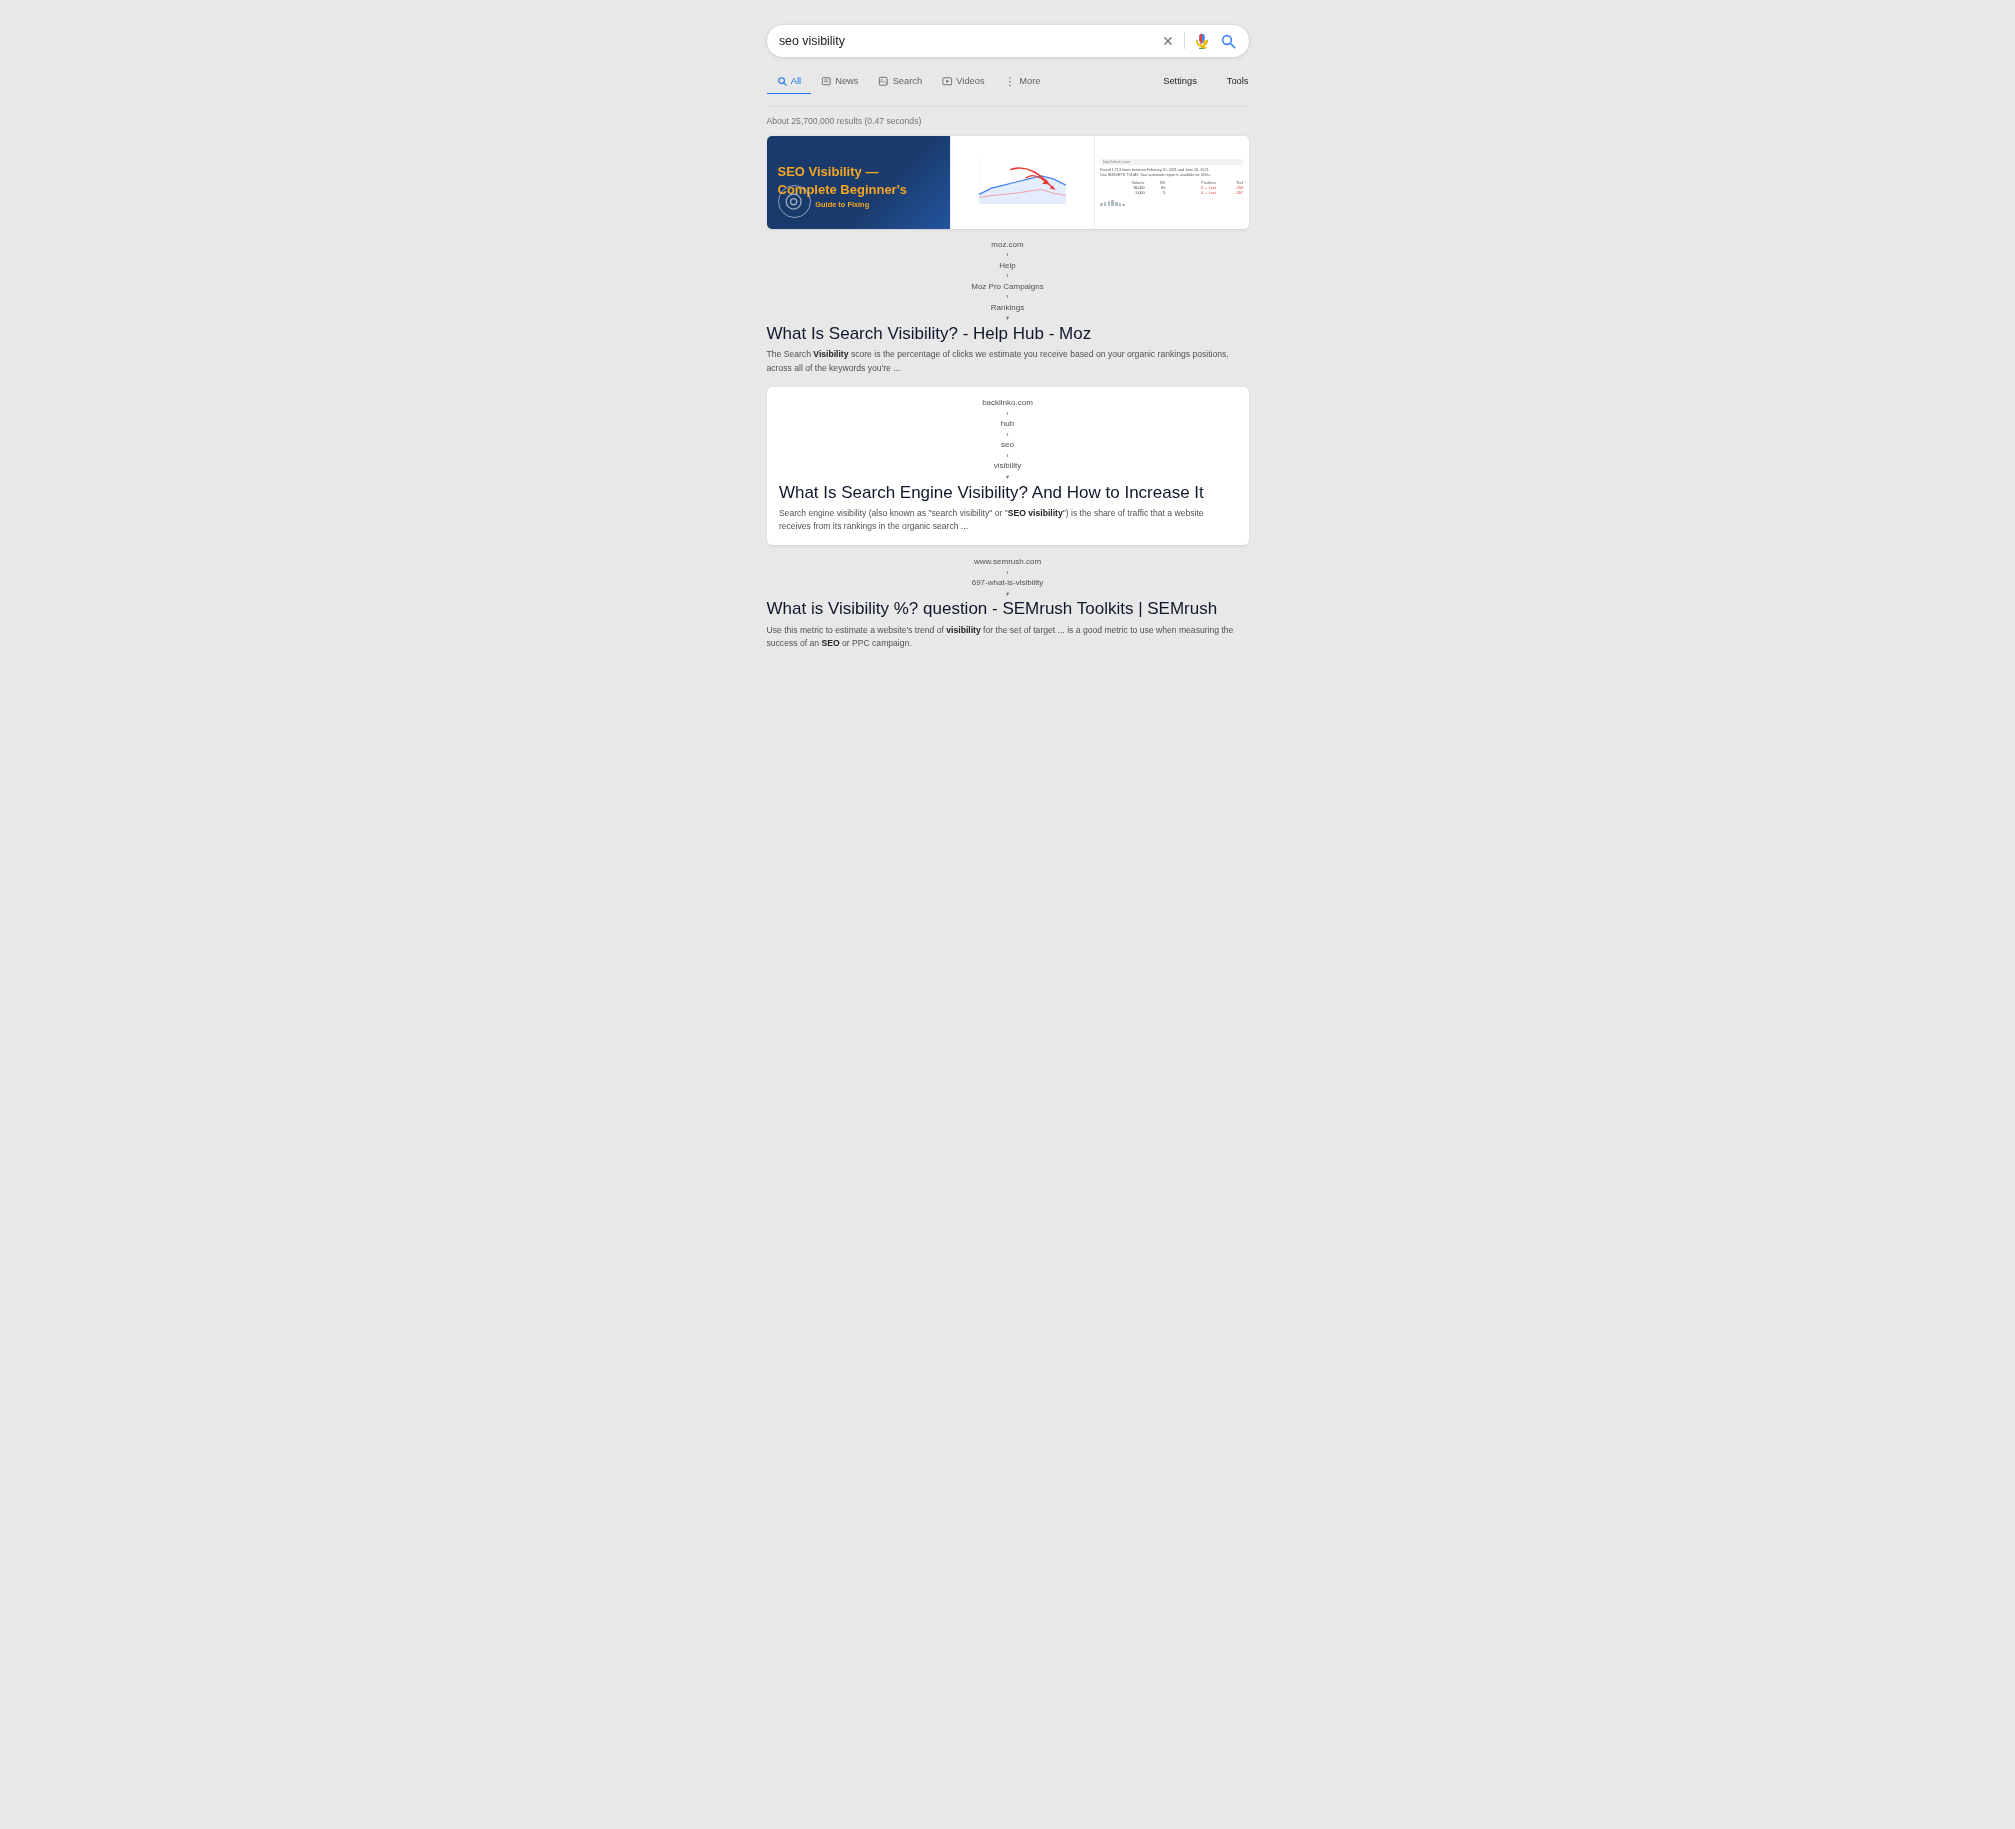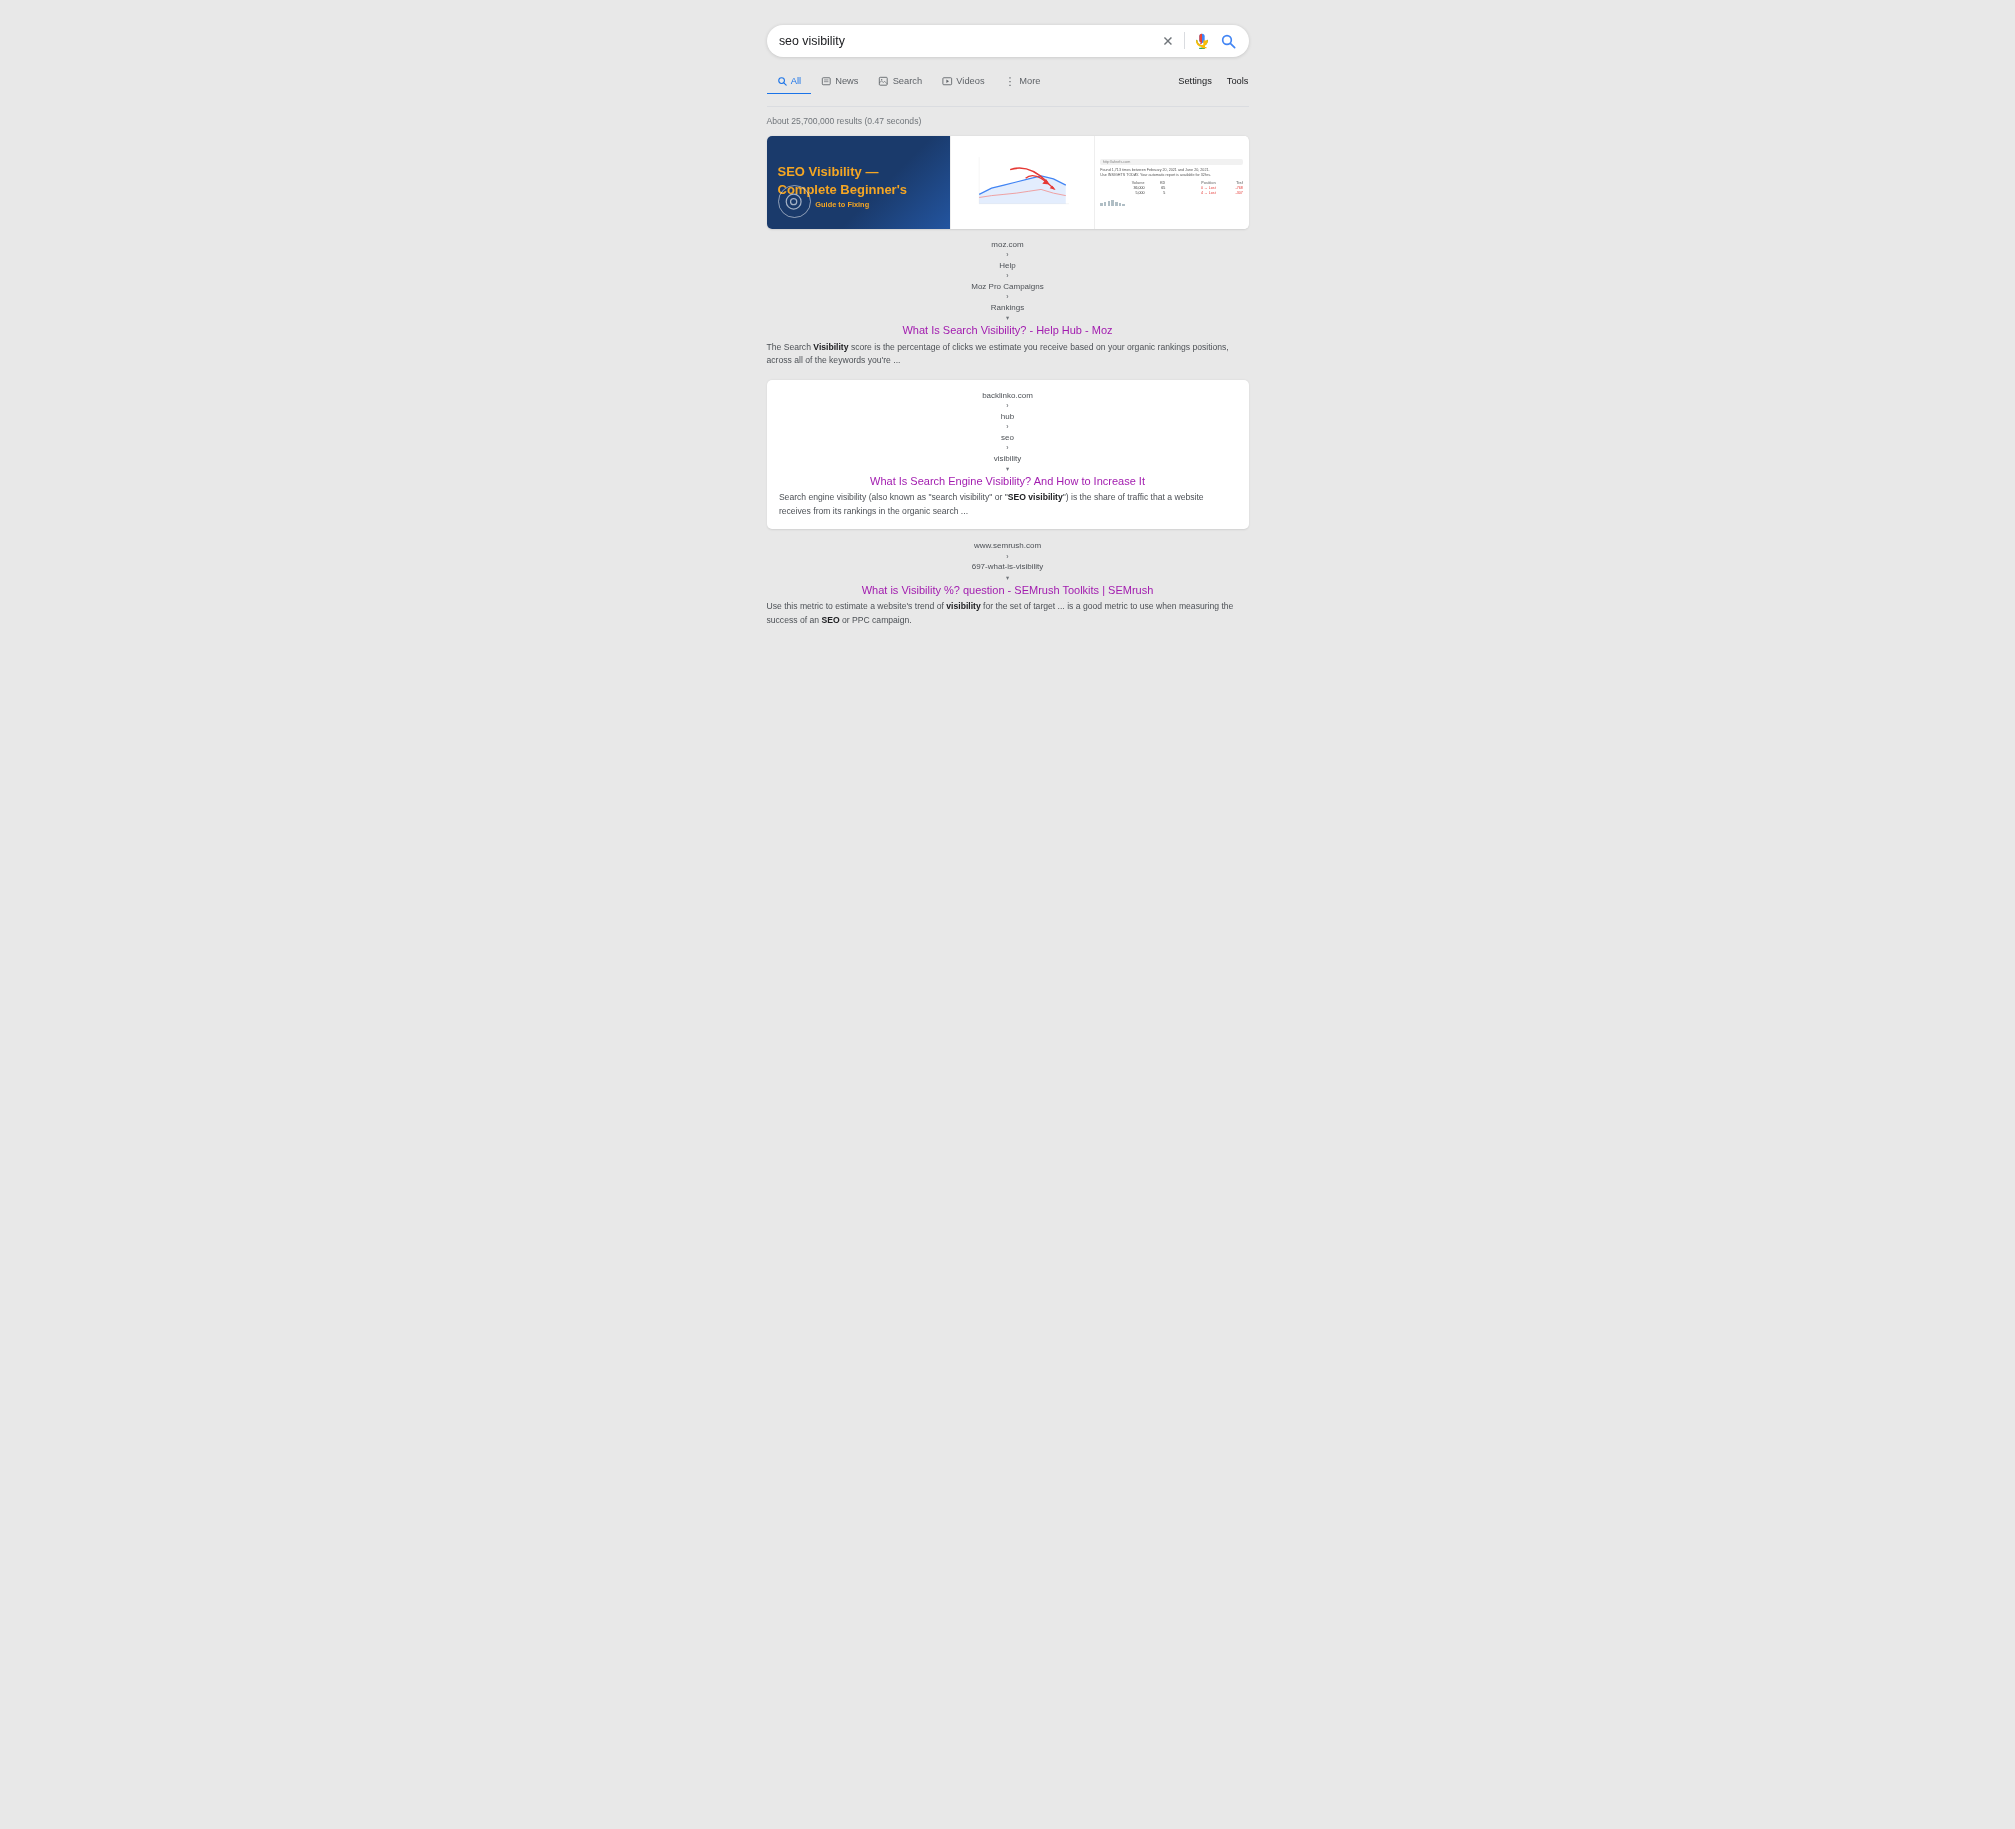--- a/index.html
+++ b/index.html
@@ -79,21 +79,21 @@
       position: relative;
       bottom: -0.6px;
     }
     .nav-tab.active {
       color: #1a73e8;
       border-bottom: 1.9px solid #1a73e8;
     }
     .nav-right {
       margin-left: auto;
       display: flex;
-      gap: 15px;
+      gap: 30px;
       align-items: center;
     }
     .nav-right-item {
       font-size: 9.3px;
       color: #202124;
       cursor: pointer;
     }
     .results-count {
       font-size: 8.6px;
       color: #70757a;
@@ -171,28 +171,27 @@
     }
     .breadcrumb-arrow {
       color: #4d5156;
       font-size: 6.8px;
     }
     .dropdown-arrow {
       font-size: 6.2px;
       color: #70757a;
     }
     .result-title {
-      font-size: 11px;
-      color: #a21caf;
+      font-size: 17px;
+      color: #0f172a;
       cursor: pointer;
       margin-bottom: 3.1px;
       line-height: 1.3;
       text-decoration: none;
       display: block;
-      text-align: center;
     }
     .result-snippet {
       font-size: 8.6px;
       color: #4d5156;
       line-height: 1.55;
     }
     .result-snippet b {
       color: #202124;
       font-weight: 600;
     }

